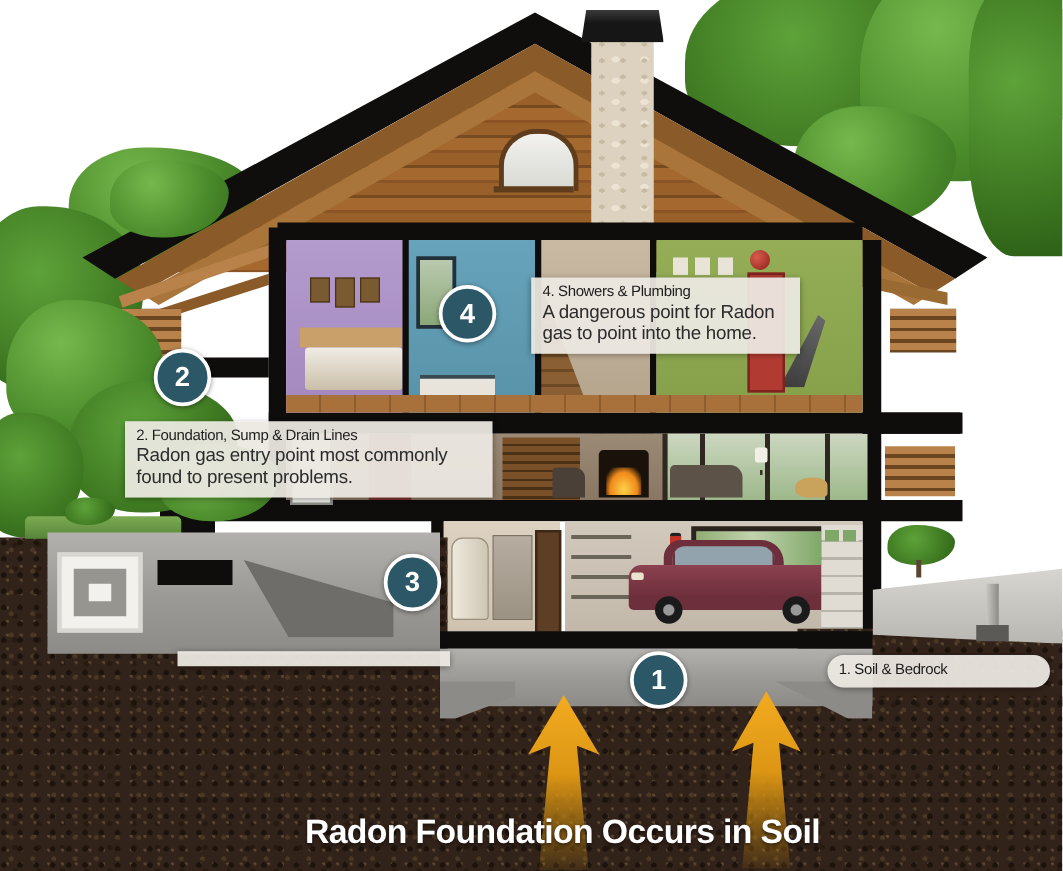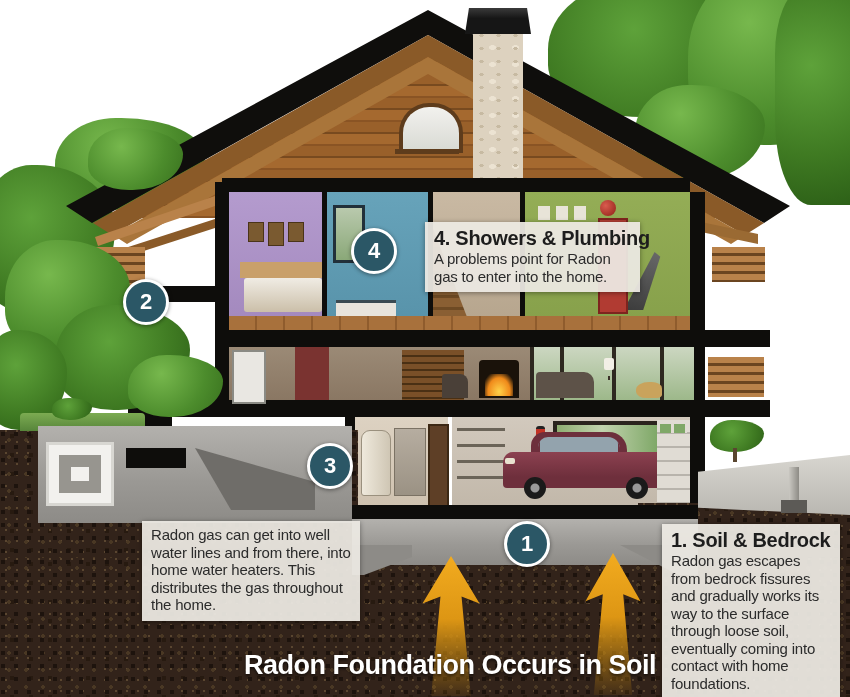--- a/index.html
+++ b/index.html
@@ -27,21 +27,21 @@
   .blk{background:#0e0d0b;}
   .wood-slats{background:repeating-linear-gradient(180deg,#b9824a 0 6px,#6b4520 6px 9px);}
   .stone{background-color:#ddd2bf;
     background-image:radial-gradient(#c7baa2 18%,transparent 19%),radial-gradient(#ece3d2 20%,transparent 21%);
     background-size:17px 13px,23px 17px;background-position:0 0,8px 6px;} 
   .floorwood{background:repeating-linear-gradient(90deg,#a8713c 0 26px,#8f5c2d 26px 28px);}
 
   
   .callout{position:absolute;background:rgba(236,233,226,.94);box-shadow:0 1px 5px rgba(0,0,0,.4);
            padding:5px 9px 7px 9px;color:#1d1d1d;}
-  .callout-h{font-weight:bold;font-size:20px;letter-spacing:-.3px;white-space:nowrap;line-height:1.15;}
+  .callout-h{font-weight:normal;font-size:12px;letter-spacing:-.3px;white-space:nowrap;line-height:1.15;}
   .callout-b{font-size:15px;line-height:1.17;color:#2b2b2b;letter-spacing:-.2px;}
 
   
   .marker{position:absolute;width:40px;height:40px;border-radius:50%;background:#2b5766;
           border:3px solid #fff;color:#fff;font-weight:bold;font-size:22px;
           display:flex;align-items:center;justify-content:center;
           box-shadow:0 1px 4px rgba(0,0,0,.45);}
 
   
   .arrow-up{position:absolute;
@@ -185,33 +185,35 @@
   <div class="abs" style="left:698px;top:455px;width:152px;height:60px;background:linear-gradient(180deg,#d7d5cf,#b9b7b1);
               clip-path:polygon(0 28%,100% 0,100% 100%,0 88%);"></div>
   <div class="abs" style="left:789px;top:467px;width:10px;height:42px;background:linear-gradient(90deg,#c9c7c1,#8d8b85);"></div>
   <div class="abs" style="left:781px;top:500px;width:26px;height:13px;background:#5c5a56;"></div>
   <div class="blob dk abs" style="left:710px;top:420px;width:54px;height:32px;"></div>
   <div class="abs" style="left:733px;top:448px;width:4px;height:14px;background:#5a4630;"></div>
 
   <div class="arrow-up abs" style="left:420px;top:556px;width:62px;height:140px;"></div>
   <div class="arrow-up abs" style="left:583px;top:553px;width:60px;height:142px;"></div>
 
-  <div class="callout" style="left:662px;top:524px;width:160px;">
+  <div class="callout" style="left:662px;top:524px;width:160px;border-radius:13px;">
     <div class="callout-h">1. Soil &amp; Bedrock</div>
-    <div class="callout-b">Radon gas escapes from bedrock fissures and gradually works its way to the surface through loose soil, eventually coming into contact with home foundations.</div>
-  </div>
-
+  </div>
+
+  <div class="callout" style="left:100px;top:337px;width:276px;">
+    <div class="callout-h">2. Foundation, Sump &amp; Drain Lines</div>
+    <div class="callout-b">Radon gas entry point most commonly found to present problems.</div>
+  </div>
 
   <div class="callout" style="left:142px;top:521px;width:200px;">
-    <div class="callout-b">Radon gas can get into well water lines and from there, into home water heaters. This distributes the gas throughout the home.</div>
   </div>
 
   <div class="callout" style="left:425px;top:222px;width:197px;">
     <div class="callout-h">4. Showers &amp; Plumbing</div>
-    <div class="callout-b">A problems point for Radon gas to enter into the home.</div>
+    <div class="callout-b">A dangerous point for Radon gas to point into the home.</div>
   </div>
 
   <div class="marker" style="left:504px;top:521px;">1</div>
   <div class="marker" style="left:123px;top:279px;">2</div>
   <div class="marker" style="left:307px;top:443px;">3</div>
   <div class="marker" style="left:351px;top:228px;">4</div>
 
   <div class="main-title">Radon Foundation Occurs in Soil</div>
 
 </div>

